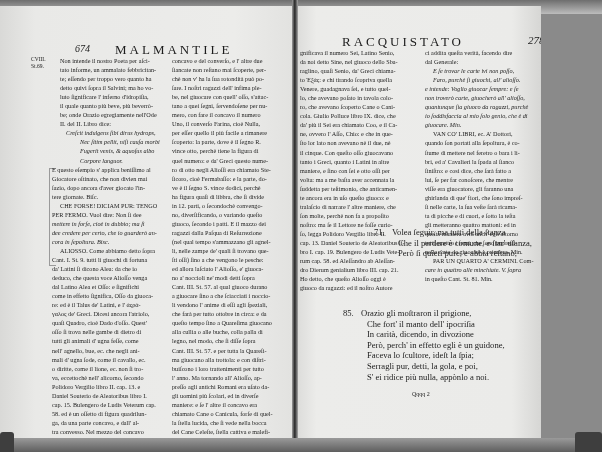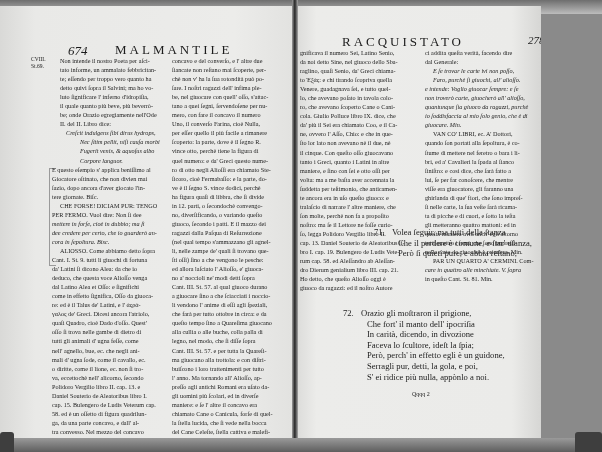--- a/index.html
+++ b/index.html
@@ -7,21 +7,21 @@
   .spread{position:absolute;left:0;top:0;width:602px;height:452px;}
   .top-shadow{position:absolute;left:0;top:0;width:602px;height:14px;background:linear-gradient(#6e6e6e,#bdbdbd);}
   .bottom-band{position:absolute;left:0;top:438px;width:602px;height:14px;background:linear-gradient(#9a9a9a,#5e5e5e);}
   .page{position:absolute;top:6px;height:436px;background:#e7e7e5;overflow:hidden;}
   .page.left{left:0;width:293px;background:linear-gradient(90deg,#d9d9d7 0%,#e9e9e7 12%,#ececea 80%,#e2e2e0 100%);}
   .page.right{left:297px;width:244px;background:linear-gradient(90deg,#dcdcda 0%,#ececea 8%,#ebebe9 88%,#d6d6d4 100%);}
   .gutter{position:absolute;left:292px;top:0;width:6px;height:452px;background:linear-gradient(90deg,#9c9c9c,#2a2a2a 45%,#3a3a3a 55%,#a8a8a8);}
   .corner{position:absolute;width:14px;height:20px;background:#3e3e3e;border-radius:3px 3px 0 0;}
   .title-l{position:absolute;left:115px;top:36px;font-size:13px;letter-spacing:3px;}
   .title-r{position:absolute;left:342px;top:28px;font-size:13px;letter-spacing:3px;}
-  .pnum-l{position:absolute;left:68px;top:37px;font-size:13px;font-style:italic;}
+  .pnum-l{position:absolute;left:75px;top:37px;font-size:10px;font-style:italic;}
   .pnum-r{position:absolute;left:528px;top:28px;font-size:11px;font-style:italic;}
   .col{position:absolute;font-size:6.2px;line-height:9.05px;text-align:justify;}
   .col .ln{display:block;white-space:nowrap;overflow:hidden;}
   .it{font-style:italic;}
   .indent{padding-left:8px;}
   .indent2{padding-left:14px;}
   .indent3{padding-left:28px;}
   .margin-note{position:absolute;font-size:5.5px;line-height:7px;}
   .verse{position:absolute;font-size:8.6px;line-height:10.6px;}
   .verse .num{position:absolute;left:0;top:0;}
@@ -202,26 +202,26 @@
         <span class="ln ">in queſto Cant. St. 81. Min.</span>
       </div>
 
     <div class="verse" id="st1" style="left:46px;top:221px;width:220px;margin-left:31px;">
         <span class="num">71.</span>
         <span class="vl first">Volea ſeguir, ma tutti della ſtanza</span>
         <span class="vl rest">Che il perdere è comune, e ſtar' uſanza,</span>
         <span class="vl rest">Però ſi quieti pure, e abbia reſtano,</span>
       </div>
     <div class="verse" id="st2" style="left:46px;top:302px;width:230px;">
-        <span class="num">72.</span>
+        <span class="num">85.</span>
         <span class="vl first">Orazio gli moſtraron il prigione,</span>
         <span class="vl rest">Che fort' il manto dell' ipocriſia</span>
         <span class="vl rest">In carità, dicendo, in divozione</span>
+        <span class="vl rest">Però, perch' in effetto egli è un guidone,</span>
         <span class="vl rest">Faceva lo ſcultore, ideſt la ſpia;</span>
-        <span class="vl rest">Però, perch' in effetto egli è un guidone,</span>
         <span class="vl rest">Serragli pur, detti, la gola, e poi,</span>
         <span class="vl rest">S' ei ridice più nulla, appònlo a noi.</span>
       </div>
 
     <div class="catch" style="left:115px;top:385px;">Qqqq 2</div>
     <div class="catch" style="left:253px;top:385px;">73. Amo-</div>
   </div>
 
   <div class="gutter"></div>
   <div class="bottom-band"></div>

